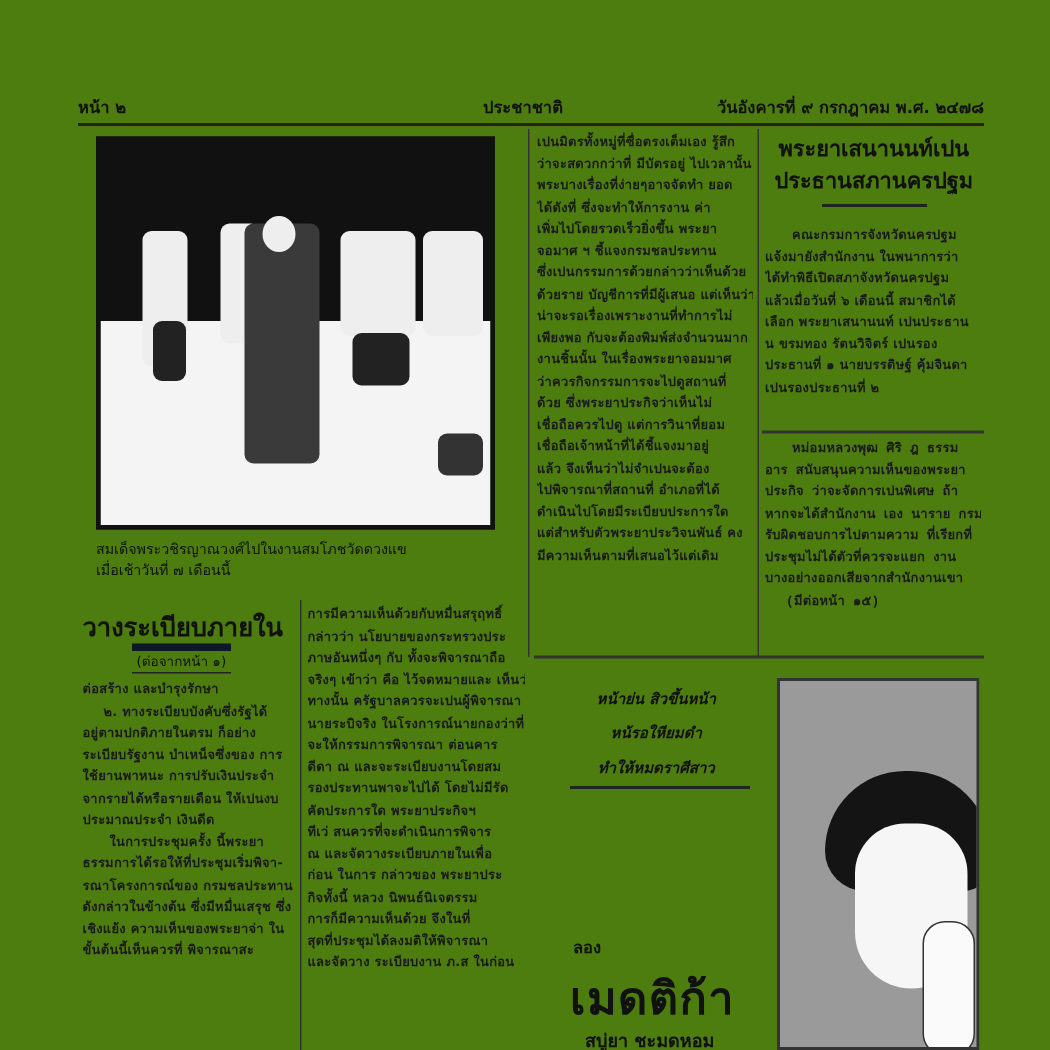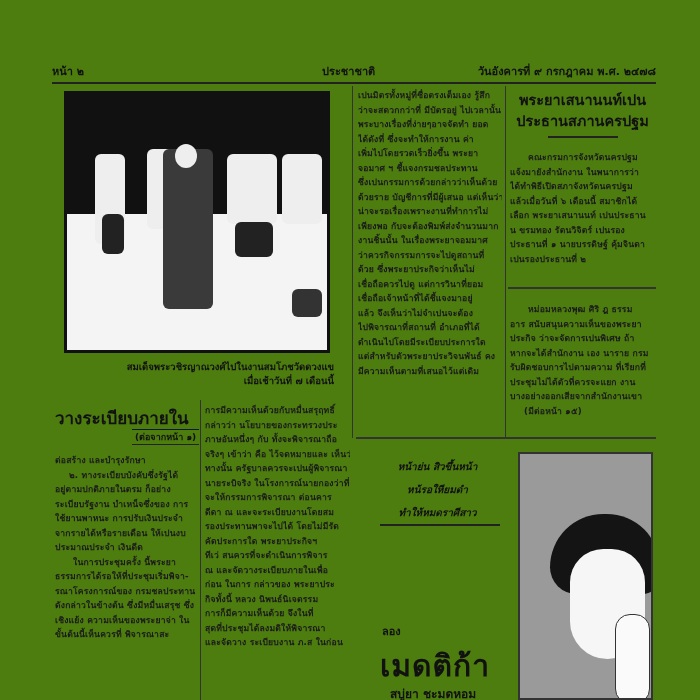--- a/index.html
+++ b/index.html
@@ -6,29 +6,29 @@
   html, body { width:700px; height:700px; background:#fff; overflow:hidden; }
   body { position:relative; font-family:"DejaVu Sans", sans-serif; color:#111; }
   .page { position:absolute; left:0; top:0; width:700px; height:700px; background:#4d7c0f; }
   .hdr { position:absolute; top:62px; left:52px; width:604px; height:20px; font-size:11px; font-weight:bold; }
   .hdr span { position:absolute; top:0; white-space:nowrap; }
   .hdr-rule { position:absolute; top:82px; left:52px; width:604px; height:2px; background:#222; }
   .photo { position:absolute; left:64px; top:91px; width:266px; height:262px; background:#111; border:3px solid #111; overflow:hidden; }
   .photo .ground { position:absolute; left:0; top:120px; width:100%; height:142px; background:#f4f4f4; }
   .fig { position:absolute; background:#eee; border-radius:6px; }
   .fig.dark { background:#222; }
-  .caption { position:absolute; left:64px; top:360px; width:270px; font-size:9.5px; font-weight:bold; text-align:right; line-height:14px; }
+  .caption { position:absolute; left:64px; top:360px; width:270px; font-size:9.5px; font-weight:normal; text-align:left; line-height:14px; }
   .col-rule-v { position:absolute; width:1px; background:#333; }
   .col-rule-h { position:absolute; height:1.5px; background:#333; }
   .txt { position:absolute; font-size:8.6px; line-height:14.5px; letter-spacing:0.2px; color:#1a1a1a; font-weight:bold; }
   .txt p { white-space:nowrap; overflow:hidden; }
   .title-r { position:absolute; left:510px; top:90px; width:145px; font-size:14.5px; line-height:21px; font-weight:bold; text-align:center; }
   .title-r .u { display:block; margin:4px auto 0; width:70px; height:1.5px; background:#222; }
   .title-l { position:absolute; left:55px; top:404px; font-size:17px; font-weight:bold; }
-  .cont { position:absolute; left:88px; top:429px; font-size:9px; font-weight:bold; border-bottom:1px solid #222; border-top:1px solid #0f172a; padding:0 3px;margin-left:44px; }
+  .cont { position:absolute; left:88px; top:429px; font-size:9px; font-weight:normal; border-bottom:1px solid #222; border-top:5px solid #0f172a; padding:0 3px; }
   .ad { position:absolute; left:360px; top:452px; width:296px; height:248px; }
   .ad-head { position:absolute; left:0; top:3px; width:155px; font-size:10px; line-height:23px; font-weight:bold; font-style:italic; text-align:center; font-family:"DejaVu Serif", serif; }
   .ad-img { position:absolute; left:158px; top:0; width:135px; height:248px; background:#9a9a9a; border:2px solid #333; overflow:hidden; }
   .hair { position:absolute; left:30px; top:60px; width:110px; height:80px; background:#141414; border-radius:60px 60px 20px 30px; }
   .face { position:absolute; left:50px; top:95px; width:75px; height:110px; background:#f6f6f6; border-radius:40px 40px 45px 45px; }
   .hand { position:absolute; left:95px; top:160px; width:35px; height:90px; background:#fafafa; border:1px solid #333; border-radius:15px; }
   .ad-try { position:absolute; left:10px; top:170px; font-size:11px; font-weight:bold;margin-left:12px; }
   .ad-brand { position:absolute; left:20px; top:190px; font-size:30px; font-weight:bold; font-family:"DejaVu Serif", serif; letter-spacing:1px; }
   .ad-sub { position:absolute; left:30px; top:232px; font-size:12px; font-weight:bold; }
   .ad-u { position:absolute; left:20px; top:72px; width:120px; height:1.5px; background:#222; }
@@ -99,21 +99,21 @@
   <div class="txt" style="left:510px;top:150px;width:144px;">
     <p style="padding-left:18px;">คณะกรมการจังหวัดนครปฐม</p>
     <p>แจ้งมายังสำนักงาน ในพนาการว่า</p>
     <p>ได้ทำพิธีเปิดสภาจังหวัดนครปฐม</p>
     <p>แล้วเมื่อวันที่ ๖ เดือนนี้ สมาชิกได้</p>
     <p>เลือก พระยาเสนานนท์ เปนประธาน</p>
     <p>น ขรมทอง รัตนวิจิตร์ เปนรอง</p>
     <p>ประธานที่ ๑ นายบรรดิษฐ์ คุ้มจินดา</p>
     <p>เปนรองประธานที่ ๒</p>
   </div>
-  <div class="txt" style="left:510px;top:302px;width:144px;">
+  <div class="txt" style="left:510px;top:292px;width:144px;font-family:Liberation Mono, monospace;">
     <p style="padding-left:18px;">หม่อมหลวงพุฒ ศิริ ฎ ธรรม</p>
     <p>อาร สนับสนุนความเห็นของพระยา</p>
     <p>ประกิจ ว่าจะจัดการเปนพิเศษ ถ้า</p>
     <p>หากจะได้สำนักงาน เอง นาราย กรม</p>
     <p>รับผิดชอบการไปตามความ ที่เรียกที่</p>
     <p>ประชุมไม่ได้ตัวที่ควรจะแยก งาน</p>
     <p>บางอย่างออกเสียจากสำนักงานเขา</p>
     <p style="padding-left:14px;">(มีต่อหน้า ๑๕)</p>
   </div>
 

